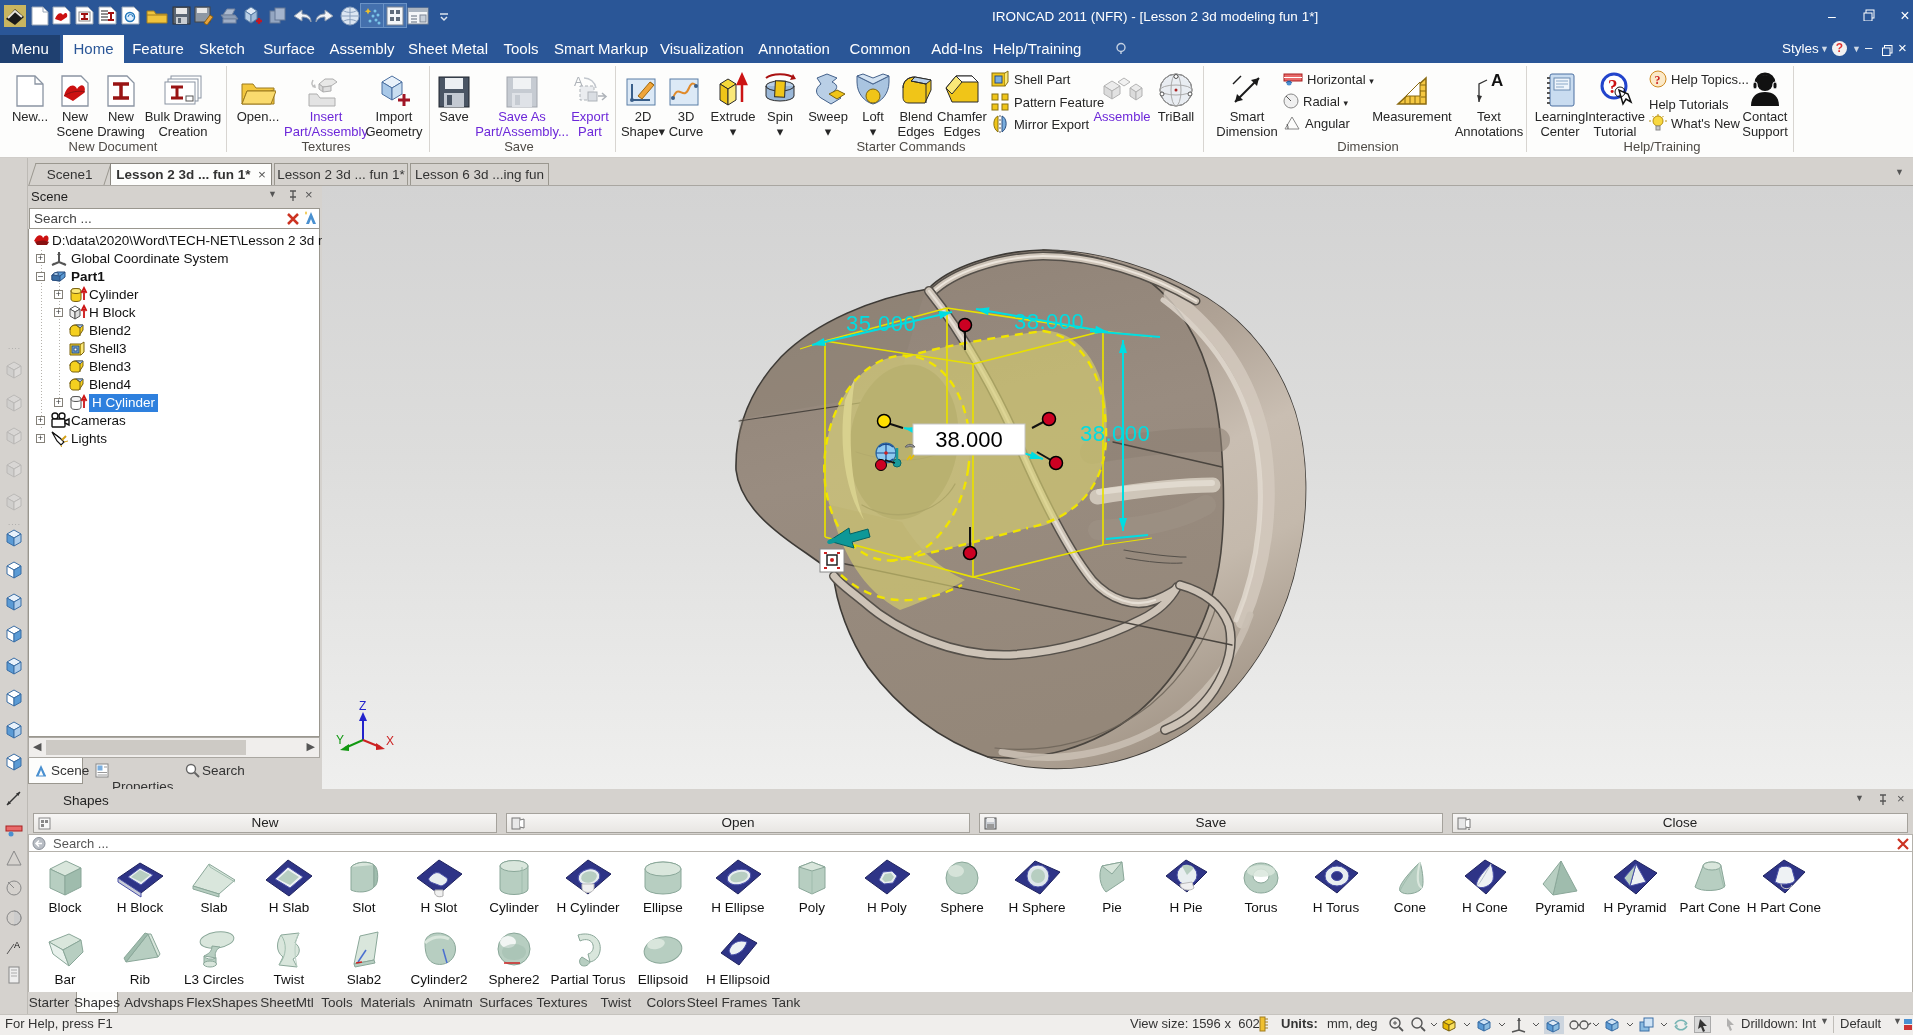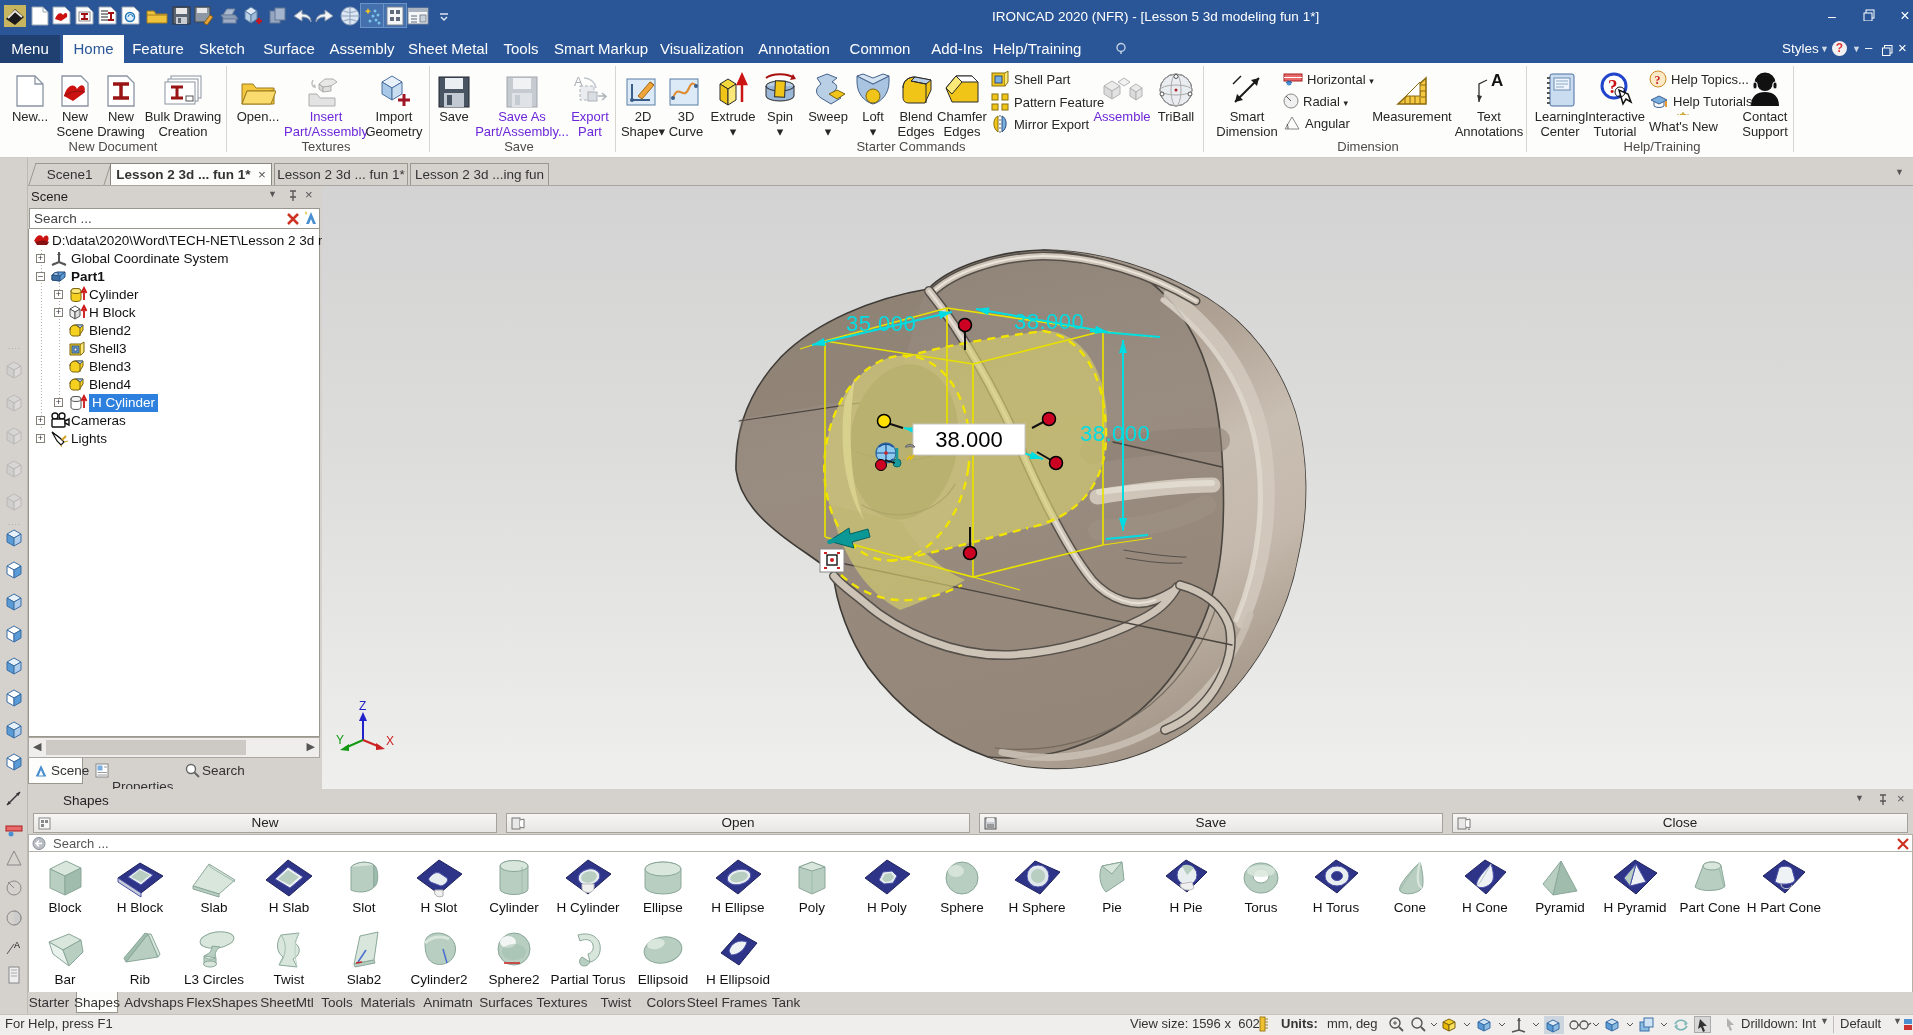--- a/index.html
+++ b/index.html
@@ -178,21 +178,21 @@
       <rect x="1" y="1" width="20" height="4" fill="#aab4c0"></rect>
       <path d="M4 9 H10 M4 12 H10 M4 15 H10" stroke="#5f6b7a"></path>
       <rect x="13" y="8" width="6" height="7" fill="#c8d0da" stroke="#7d8695"></rect>
     </svg>
   </div>
 <div class="qat" style="left:432px;">
     <svg width="12" height="16">
       <path d="M2 6 H10 M3 9 L6 12 L9 9" stroke="#dce4ee" stroke-width="1.5" fill="none"></path>
     </svg>
   </div>
-<div class="abs title" style="left:992px;top:9px;">IRONCAD 2020 (NFR) - [Lesson 5 3d modeling fun 1*]</div>
+<div class="abs title" style="left:992px;top:9px;">IRONCAD 2011 (NFR) - [Lesson 2 3d modeling fun 1*]</div>
 <div class="winbtn" style="left:1817px;top:3px;">–</div>
 <div class="winbtn" style="left:1854px;top:3px;"><svg width="12" height="12">
       <rect x="3" y="1" width="8" height="8" fill="none" stroke="#fff"></rect>
       <rect x="1" y="4" width="8" height="8" fill="#2a5697" stroke="#fff"></rect>
     </svg></div>
 <div class="winbtn" style="left:1890px;top:3px;font-size:16px;">×</div>
 <div class="abs" id="menubar"></div>
 <div class="abs" style="left:0;top:35px;width:60px;height:28px;background:#1f4070;"></div>
 <div class="mtab" style="left:-40px;width:140px;">Menu</div>
 <div class="mtab" style="left:88px;width:140px;">Feature</div>
@@ -482,29 +482,29 @@
     </svg>
     <span>Angular</span>
   </div>
 <div class="rsmall" style="left:1649px;top:68px;">
     <svg width="18" height="18">
       <circle cx="9" cy="9" r="8" fill="#fbe9c8" stroke="#d08a20"></circle>
       <text x="5.5" y="13.5" font-size="12" font-weight="bold" fill="#cc2222" font-family="Liberation Serif">?</text>
     </svg>
     <span>Help Topics...</span>
   </div>
-<div class="rsmall" style="left:1649px;top:90px;">
+<div class="rsmall" style="left:1649px;top:90px;flex-direction:column;">
     <svg width="20" height="18">
       <path d="M2 8 L10 4 L18 8 L10 12 Z" fill="#7aaede" stroke="#3a6090"></path>
       <path d="M5 10 V14 C7 16 13 16 15 14 V10" fill="none" stroke="#3a6090"></path>
       <path d="M17 9 V15" stroke="#e89a30" stroke-width="2"></path>
     </svg>
     <span>Help Tutorials</span>
   </div>
-<div class="rsmall" style="left:1649px;top:112px;flex-direction:column;">
+<div class="rsmall" style="left:1649px;top:112px;">
     <svg width="18" height="18">
       <circle cx="9" cy="7" r="5" fill="#f8d840" stroke="#b89010"></circle>
       <rect x="7" y="12" width="4" height="4" fill="#c8c8c8" stroke="#888"></rect>
       <path d="M9 0 V2 M2 7 H0 M18 7 H16 M3.5 2 L5 3.5 M14.5 2 L13 3.5" stroke="#b89010"></path>
     </svg>
     <span>What's New</span>
   </div>
 <div class="rsep" style="left:226px;"></div>
 <div class="rsep" style="left:429px;"></div>
 <div class="rsep" style="left:615px;"></div>
@@ -516,21 +516,21 @@
 <div class="rlab" style="left:519px;">Save</div>
 <div class="rlab" style="left:911px;">Starter Commands</div>
 <div class="rlab" style="left:1368px;">Dimension</div>
 <div class="rlab" style="left:1662px;">Help/Training</div>
 <div class="abs" id="tabrow"></div>
 <div class="dtab slant" style="left:32px;width:76px;">
     <span class="txt">Scene1</span>
   </div>
 <div class="dtab" style="left:110px;width:162px;background:#fdfdfc;font-weight:bold;border-color:#8a8780;">Lesson 2 3d ... fun 1* &nbsp;<span style="font-weight:normal;color:#555;">×</span></div>
 <div class="dtab" style="left:274px;width:134px;">Lesson 2 3d ... fun 1*</div>
-<div class="dtab" style="left:410px;width:139px;">Lesson 2 3d ...ing fun</div>
+<div class="dtab" style="left:410px;width:139px;">Lesson 6 3d ...ing fun</div>
 <div class="abs" style="left:1895px;top:167px;color:#555;font-size:9px;">▼</div>
 <div class="abs" id="lstrip"></div>
 <div class="abs" style="left:4px;top:360px;"><svg width="20" height="20" opacity="0.45">
       <path d="M3 6 L10 2 L17 6 L10 10 Z" fill="#ddd" stroke="#999"></path>
       <path d="M3 6 V14 L10 18 V10 Z" fill="#ccc" stroke="#999"></path>
       <path d="M17 6 V14 L10 18 V10 Z" fill="#e5e5e5" stroke="#999"></path>
     </svg></div>
 <div class="abs" style="left:4px;top:393px;"><svg width="20" height="20" opacity="0.45">
       <path d="M3 6 L10 2 L17 6 L10 10 Z" fill="#ddd" stroke="#999"></path>
       <path d="M3 6 V14 L10 18 V10 Z" fill="#ccc" stroke="#999"></path>

